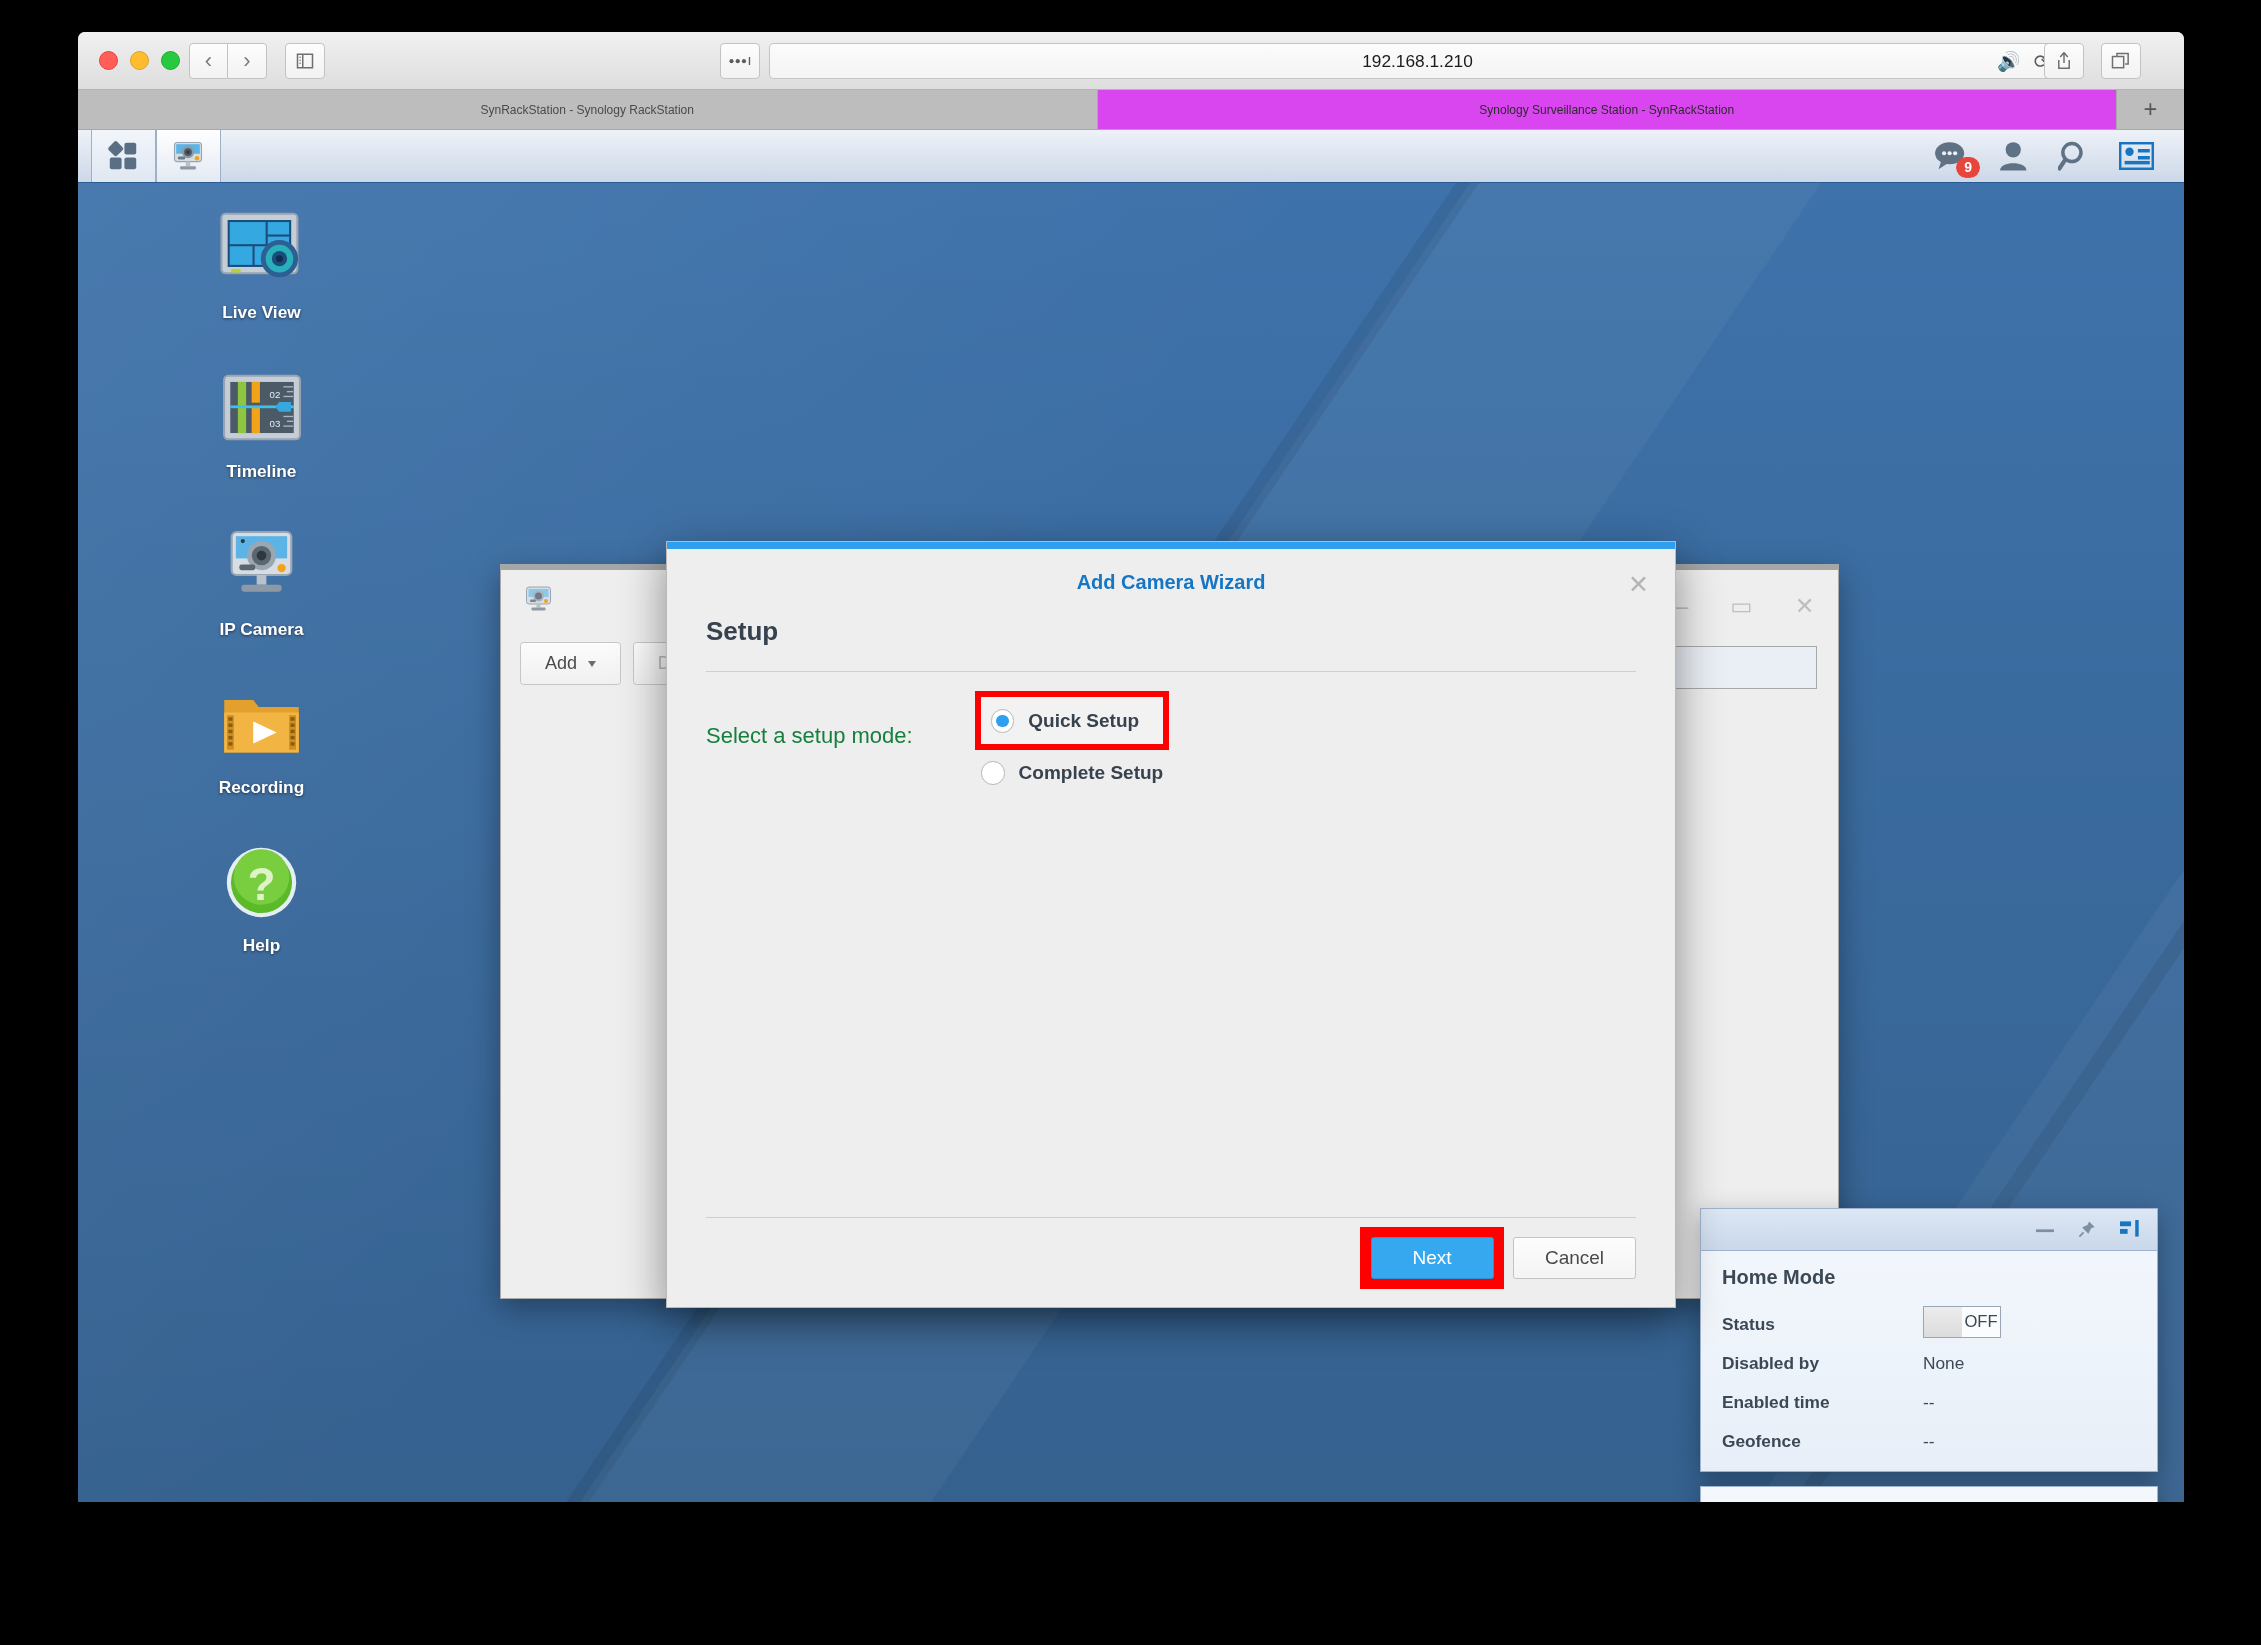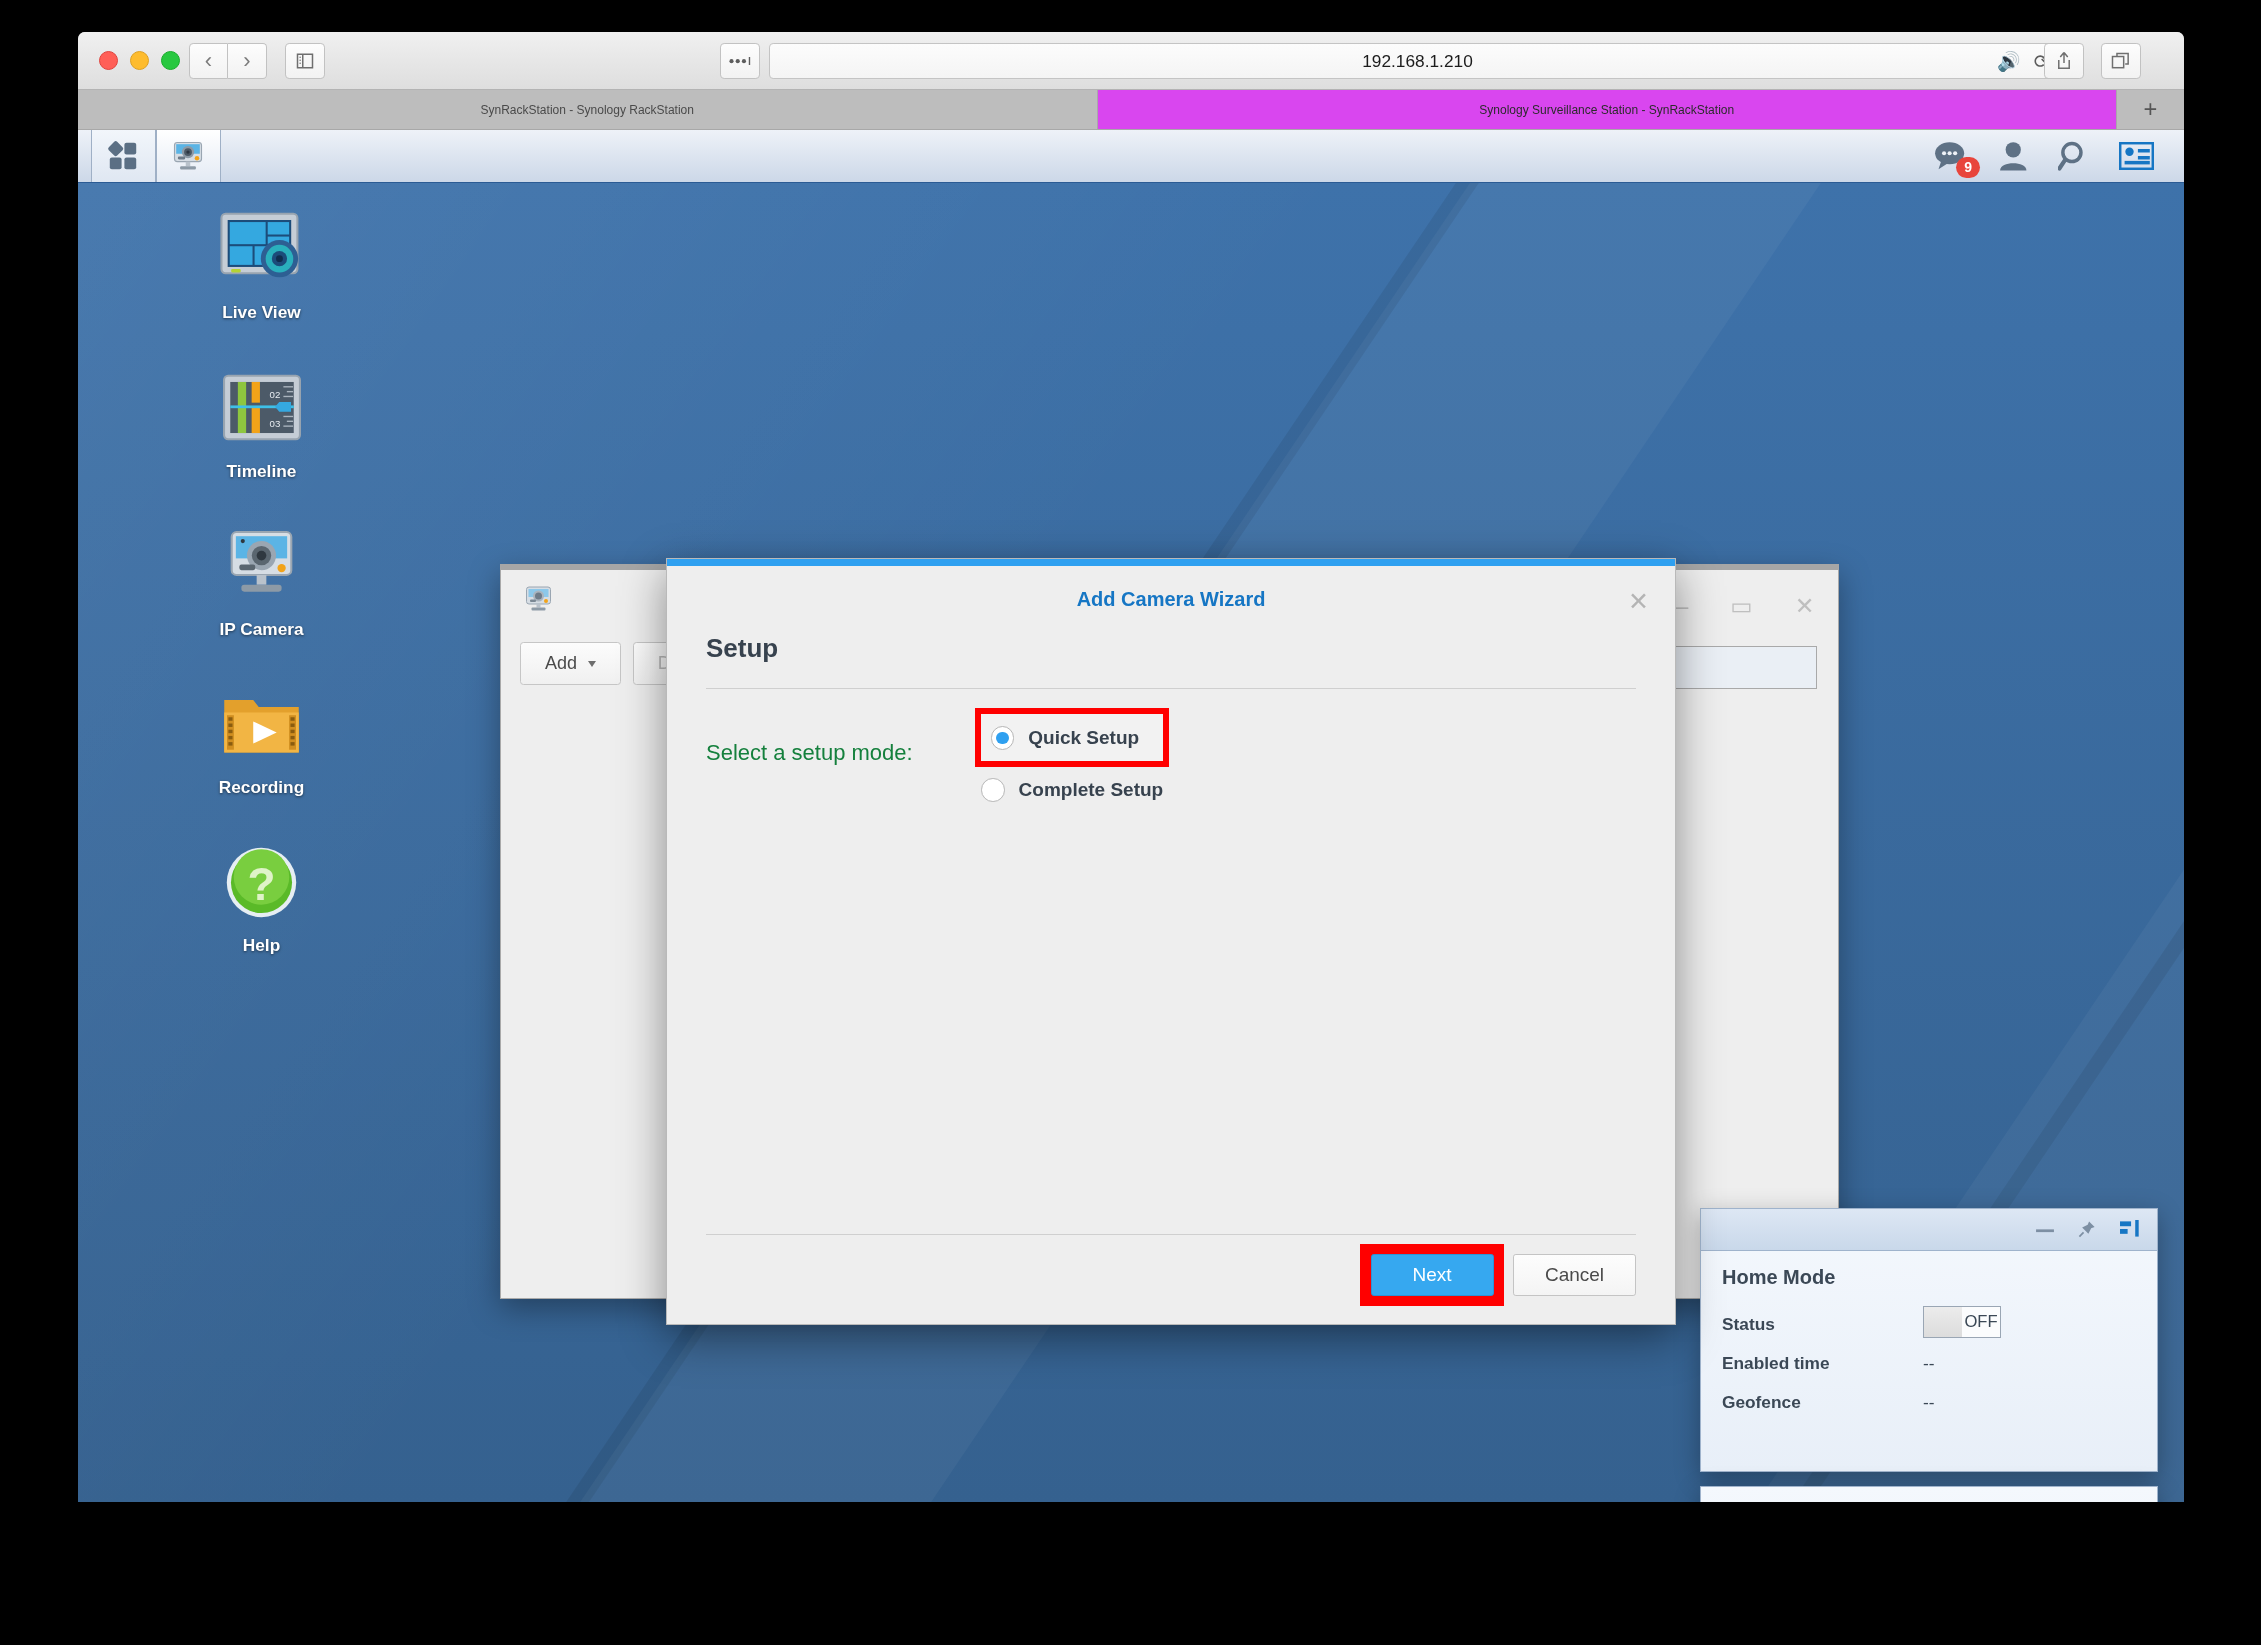--- a/index.html
+++ b/index.html
@@ -205,21 +205,21 @@
   }
   .toggle .knob { width: 50%; background: linear-gradient(#ececec,#dcdcdc); }
   .toggle .txt {
     width: 50%; display: flex; align-items: center; justify-content: center;
     font-size: 16.6px; color: #3b4856; background: #fbfcfd;
   }
 
   
   .modal {
     position: absolute;
-    left: 588px; top: 375px;
+    left: 588px; top: 358px;
     width: 1010px; height: 767px;
     background: #eeeeee;
     border: 0.7px solid #b9b9b9;
     box-shadow: 0 12.5px 42px rgba(0,0,0,.42);
   }
   .modal-accent { height: 7px; background: #2fa0f0; }
   .modal-titlebar {
     position: relative; height: 67px;
     display: flex; align-items: center; justify-content: center;
   }
@@ -571,20 +571,24 @@
           <div class="sp-row">
             <span class="k">Status</span>
             <span class="v">
               <span class="toggle">
                 <span class="knob"></span>
                 <span class="txt">OFF</span>
               </span>
             </span>
           </div>
           <div class="sp-row">
+            <span class="k">Disabled by</span>
+            <span class="v">None</span>
+          </div>
+          <div class="sp-row">
             <span class="k">Enabled time</span>
             <span class="v">--</span>
           </div>
           <div class="sp-row">
             <span class="k">Geofence</span>
             <span class="v">--</span>
           </div>
         </div>
       </div>
 

